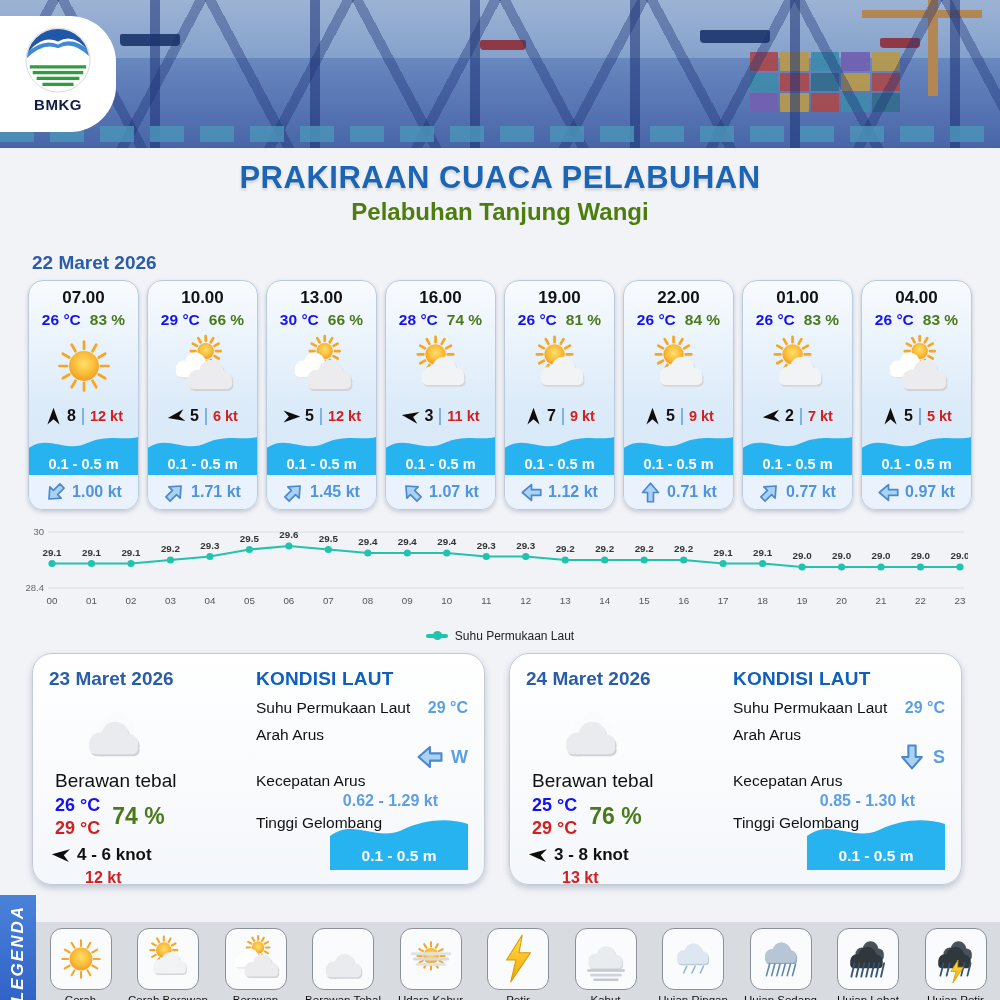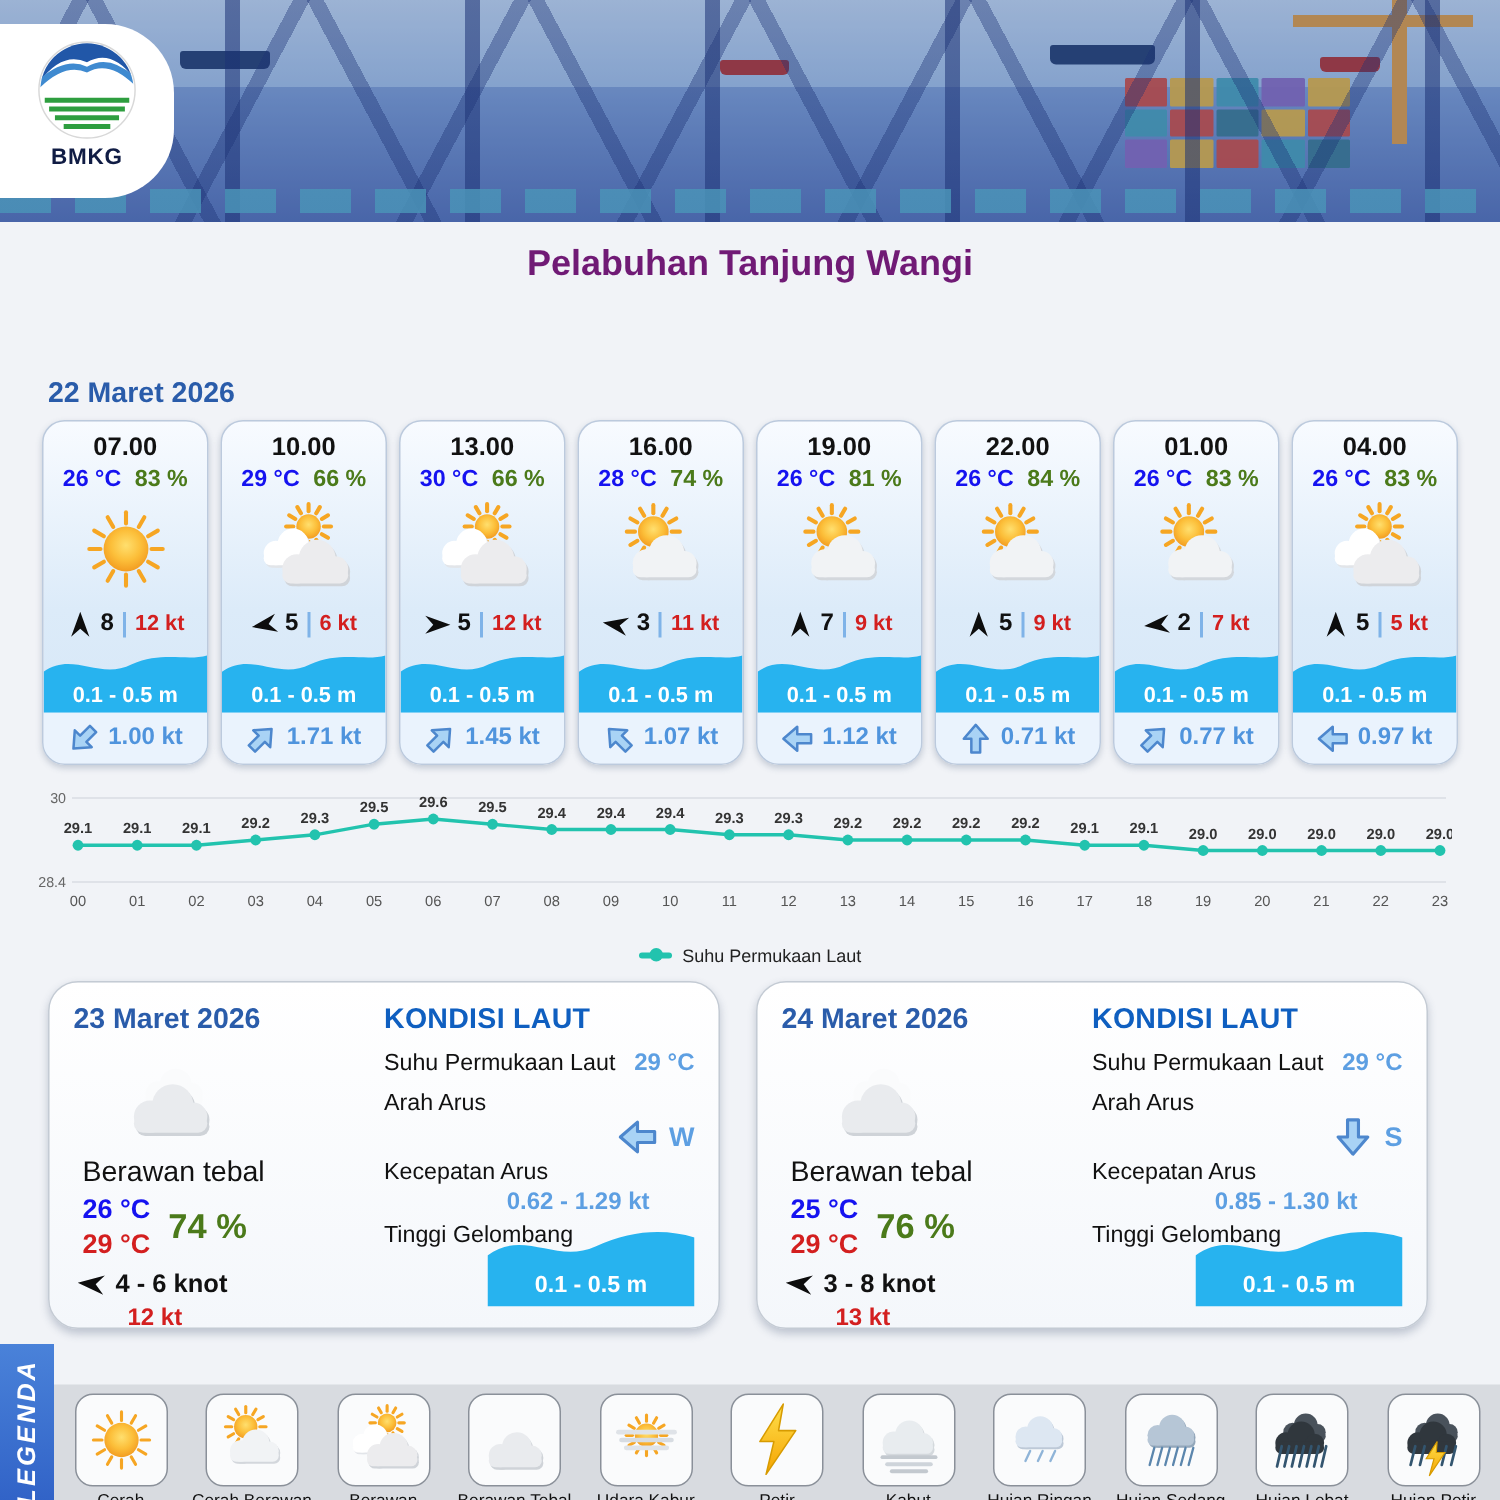--- a/index.html
+++ b/index.html
@@ -32,21 +32,21 @@
   .logo-text { font-weight:bold; font-size:15px; color:#101c44; letter-spacing:.5px; margin-top:2px; }
   .hero-text { position:absolute; left:134px; top:22px; z-index:3; color:#fff; text-shadow:0 1px 2px rgba(10,20,60,.55); }
   .hero-l1 { font-size:16px; font-weight:bold; letter-spacing:.3px; }
   .hero-l2 { font-size:28px; font-weight:bold; margin-top:6px; }
   .hero-l3 { font-size:14.5px; margin-top:10px; }
 
   
   .titlebox { width:1000px; height:102px; text-align:center; padding-top:12px; background:#f1f3f7; }
   .main-title { font-size:31px; font-weight:bold; color:#1b65b4; letter-spacing:.5px;
                 text-shadow:0 0 2px #fff,0 2px 3px rgba(0,0,0,.18); }
-  .port-title { font-size:24px; font-weight:bold; color:#701a75; margin-top:2px; }
+  .port-title { font-size:24px; font-weight:bold; color:#4d7c0f; margin-top:2px; }
   .valid-row { margin-top:5px; font-size:16px; color:#111; }
   .valid-row b { font-weight:bold; }
   .valid-row .gap { display:inline-block; width:70px; }
 
   
   .day1 { padding:0 28px; }
   .day1-date { font-size:19px; font-weight:bold; color:#2a5caa; margin:2px 0 6px 4px; }
   .cards-row { display:flex; gap:8px; }
   .fcard { width:111px; height:230px; border-radius:15px; border:1px solid #bccadd; overflow:hidden;
            background:linear-gradient(180deg,#f8fbff 0%,#dcebf9 55%,#d5e6f7 100%);
@@ -70,21 +70,21 @@
           font-size:16px; font-weight:bold; color:#4f94dd; }
   .barrow { display:inline-flex; }
 
   
   .chartbox { padding:6px 22px 0 22px; }
   .chart-legend { display:flex; justify-content:center; align-items:center; gap:7px; font-size:12px; color:#222; margin-top:1px; }
   .cl-marker { width:22px; height:4px; background:#22c3ae; border-radius:2px; position:relative; }
   .cl-marker:after { content:""; position:absolute; left:7px; top:-3px; width:9px; height:9px; border-radius:50%; background:#22c3ae; }
 
   
-  .dcards { display:flex; gap:24px; padding:10px 48px 0 32px; }
+  .dcards { display:flex; gap:24px; padding:10px 38px 0 32px; }
   .dcard { width:458px; height:232px; background:linear-gradient(180deg,#ffffff,#f4f7fb); border:1px solid #c4cbd4;
            border-radius:20px; box-shadow:0 3px 6px rgba(60,80,110,.28); display:flex; padding:14px 16px; }
   .dleft { width:195px; }
   .ddate { font-size:19px; font-weight:bold; color:#2a5caa; }
   .dicon { height:78px; display:flex; align-items:center; justify-content:flex-start; padding-left:28px; }
   .dcond { font-size:19px; color:#111; margin:2px 0 2px 6px; }
   .dtemps { display:flex; align-items:center; gap:12px; margin-left:6px; }
   .dtcol { display:flex; flex-direction:column; font-size:18px; font-weight:bold; line-height:1.25; }
   .dtmin { color:#1512f0; } .dtmax { color:#d31f1f; }
   .dhum { font-size:23px; font-weight:bold; color:#4b7a1a; }
@@ -181,20 +181,21 @@
           <line x1="19" y1="60" x2="51" y2="60"></line>
         </g>
       </g>
     </svg>
     <div class="logo-text">BMKG</div>
   </div>
 
 </div>
 
 <div class="titlebox">
+  <div class="main-title">PRAKIRAAN CUACA PELABUHAN</div>
   <div class="port-title">Pelabuhan Tanjung Wangi</div>
 </div>
 
 <div class="day1">
   <div class="day1-date">22 Maret 2026</div>
   <div class="cards-row">
  <div class="fcard">
    <div class="ftime">07.00</div>
    <div class="fth">
      <span class="ftemp">26 °C</span>

